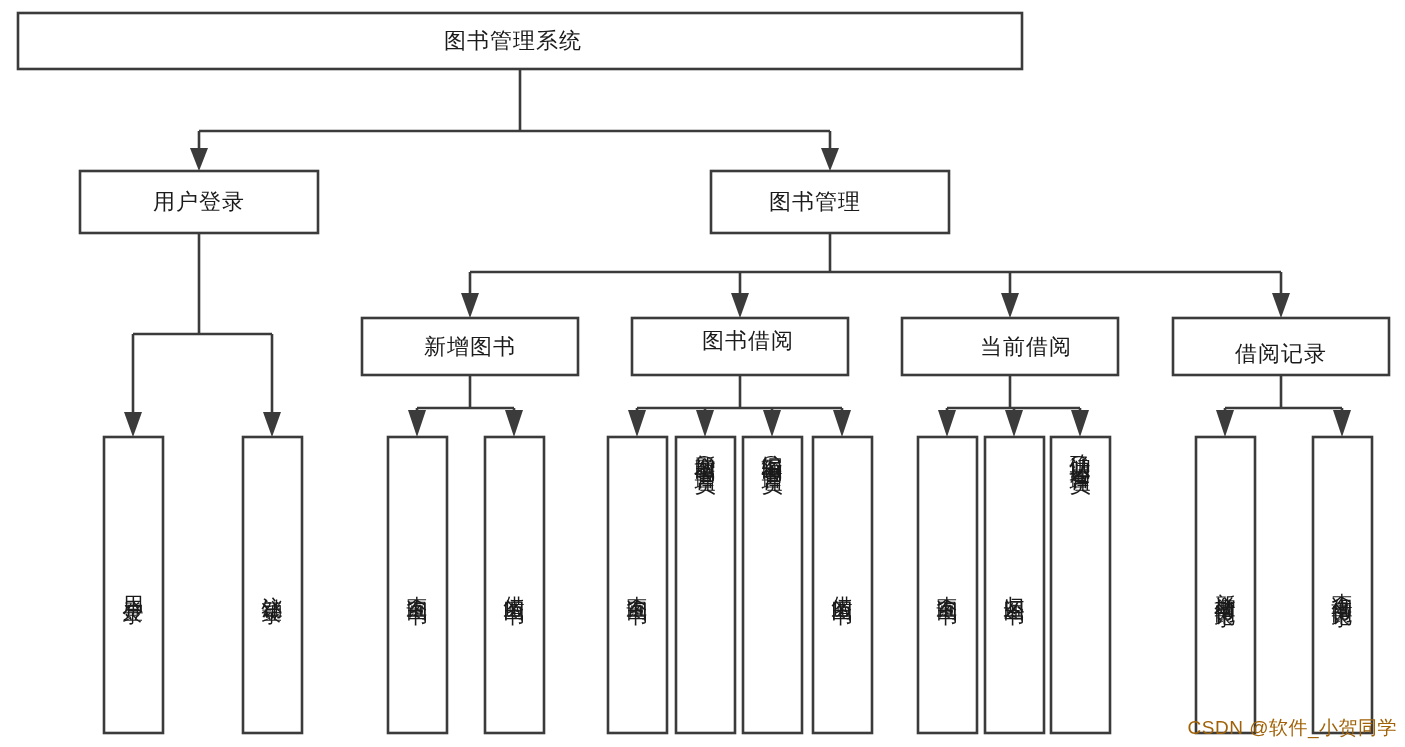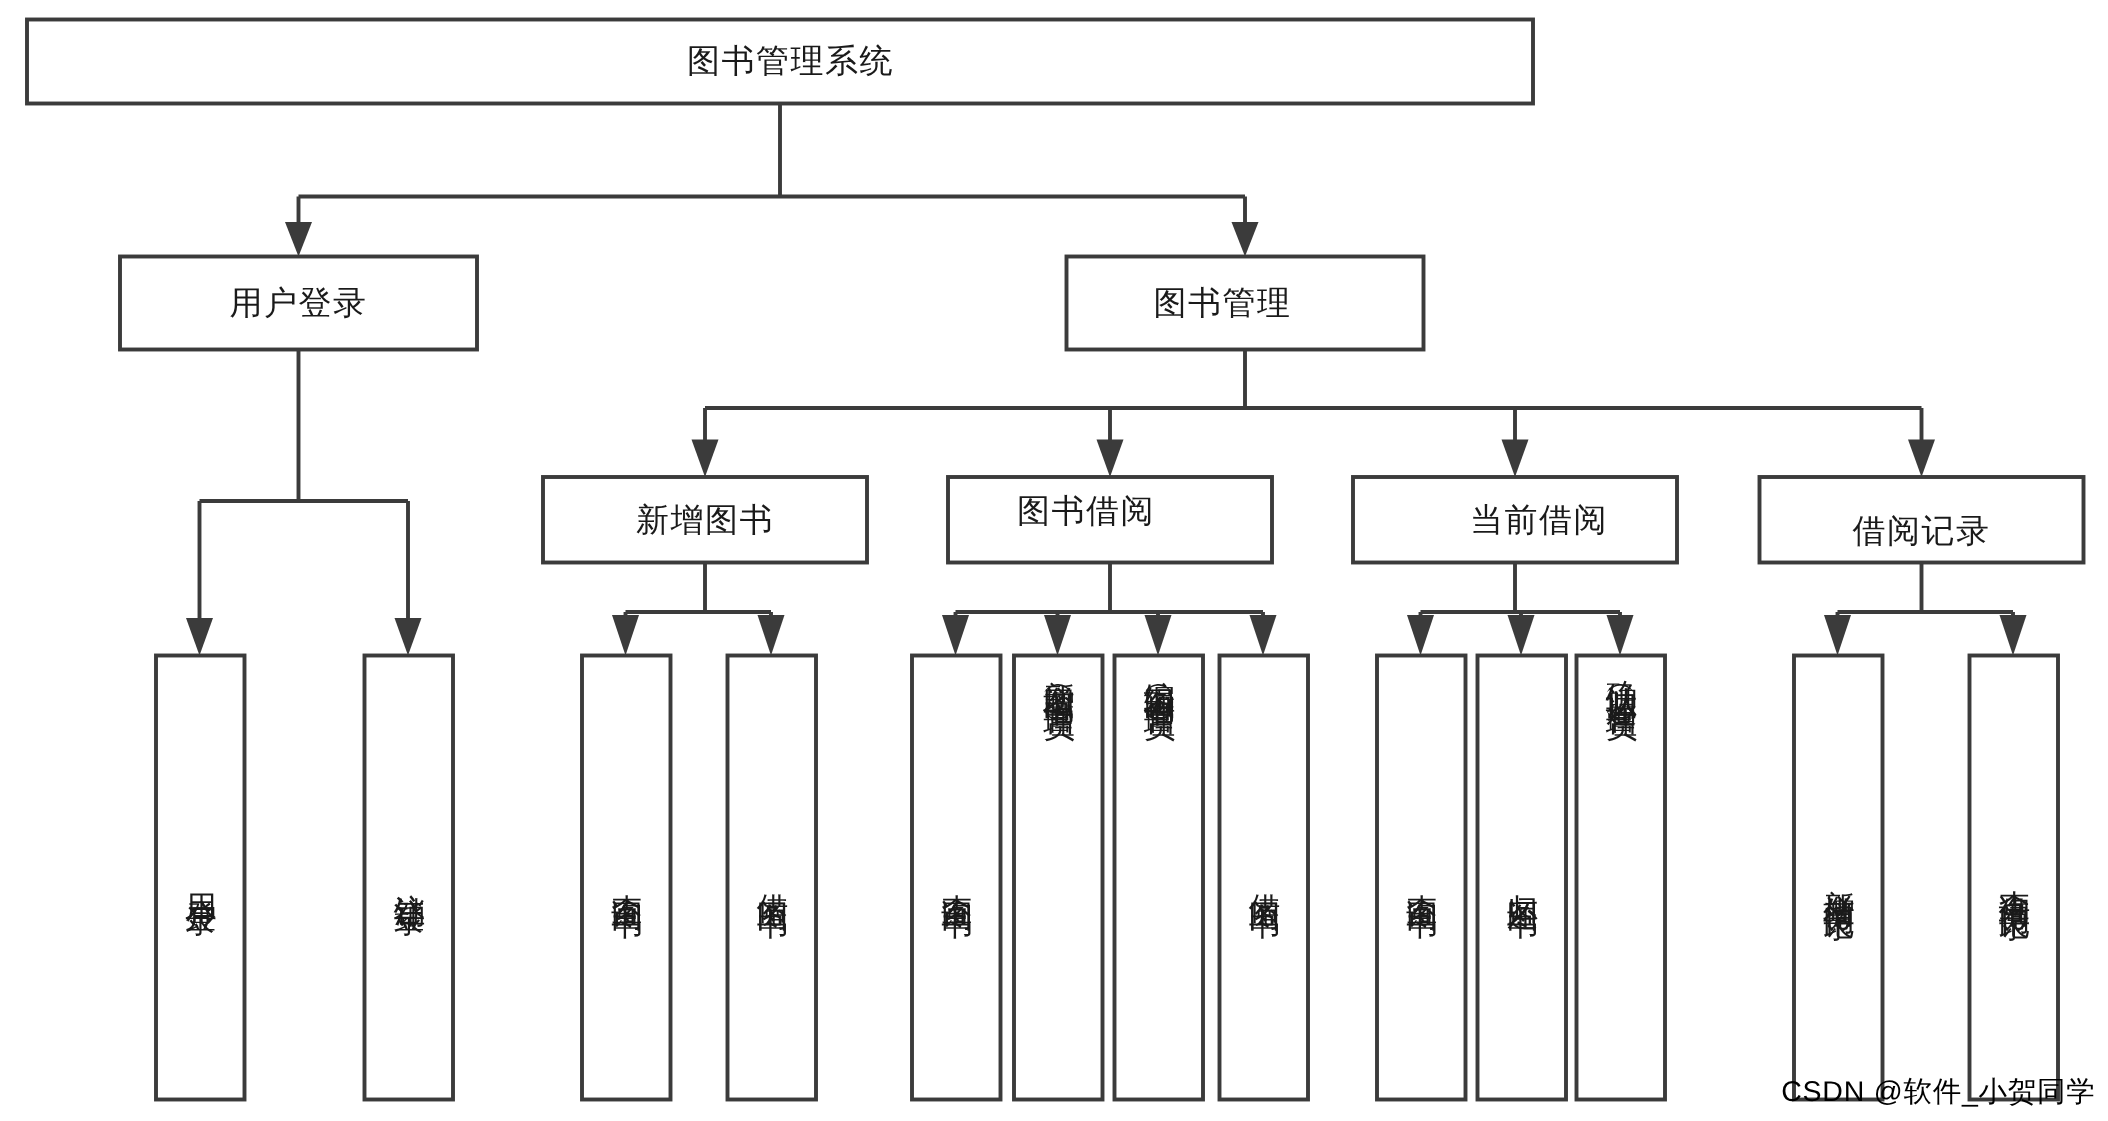--- a/index.html
+++ b/index.html
@@ -33,21 +33,21 @@
   .arrow-head {
     fill: #3b3b3b;
     stroke: none;
   }
   .watermark {
     position: absolute;
     right: 8px;
     bottom: 6px;
     font-family: "Liberation Sans", "DejaVu Sans", sans-serif;
     font-size: 19px;
-    color: #000000;
+    color: #a16207;
     letter-spacing: 0.5px;
     pointer-events: none;
     user-select: none;
   }
   .vbox-text-wrap {
     position: absolute;
     display: flex;
     align-items: center;
     justify-content: center;
     pointer-events: none;
@@ -177,27 +177,27 @@
   <rect class="node-box" x="813" y="437" width="59" height="296"></rect>
 
   <rect class="node-box" x="918" y="437" width="59" height="296"></rect>
   <rect class="node-box" x="985" y="437" width="59" height="296"></rect>
   <rect class="node-box" x="1051" y="437" width="59" height="296"></rect>
 
   <rect class="node-box" x="1196" y="437" width="59" height="296"></rect>
   <rect class="node-box" x="1313" y="437" width="59" height="296"></rect>
 </svg>
 
-<div class="htext" style="left:25px; top:13px; width:1004px; height:56px;">图书管理系统</div>
+<div class="htext" style="left:11px; top:13px; width:1004px; height:56px;">图书管理系统</div>
 
 <div class="htext" style="left:80px; top:171px; width:238px; height:62px;">用户登录</div>
 <div class="htext" style="left:711px; top:171px; width:208px; height:62px;">图书管理</div>
 
 <div class="htext" style="left:362px; top:318px; width:216px; height:57px;">新增图书</div>
-<div class="htext" style="left:616px; top:318px; width:216px; height:45px;">图书借阅</div>
+<div class="htext" style="left:640px; top:318px; width:216px; height:45px;">图书借阅</div>
 <div class="htext" style="left:902px; top:318px; width:248px; height:57px;">当前借阅</div>
 <div class="htext" style="left:1173px; top:318px; width:216px; height:72px;">借阅记录</div>
 
 <div class="vbox-text-wrap" style="left:104px; top:437px; width:59px; height:296px;">
   <span class="vtext">用户登录</span>
 </div>
 <div class="vbox-text-wrap" style="left:243px; top:437px; width:59px; height:296px;">
   <span class="vtext">注销登录</span>
 </div>
 

